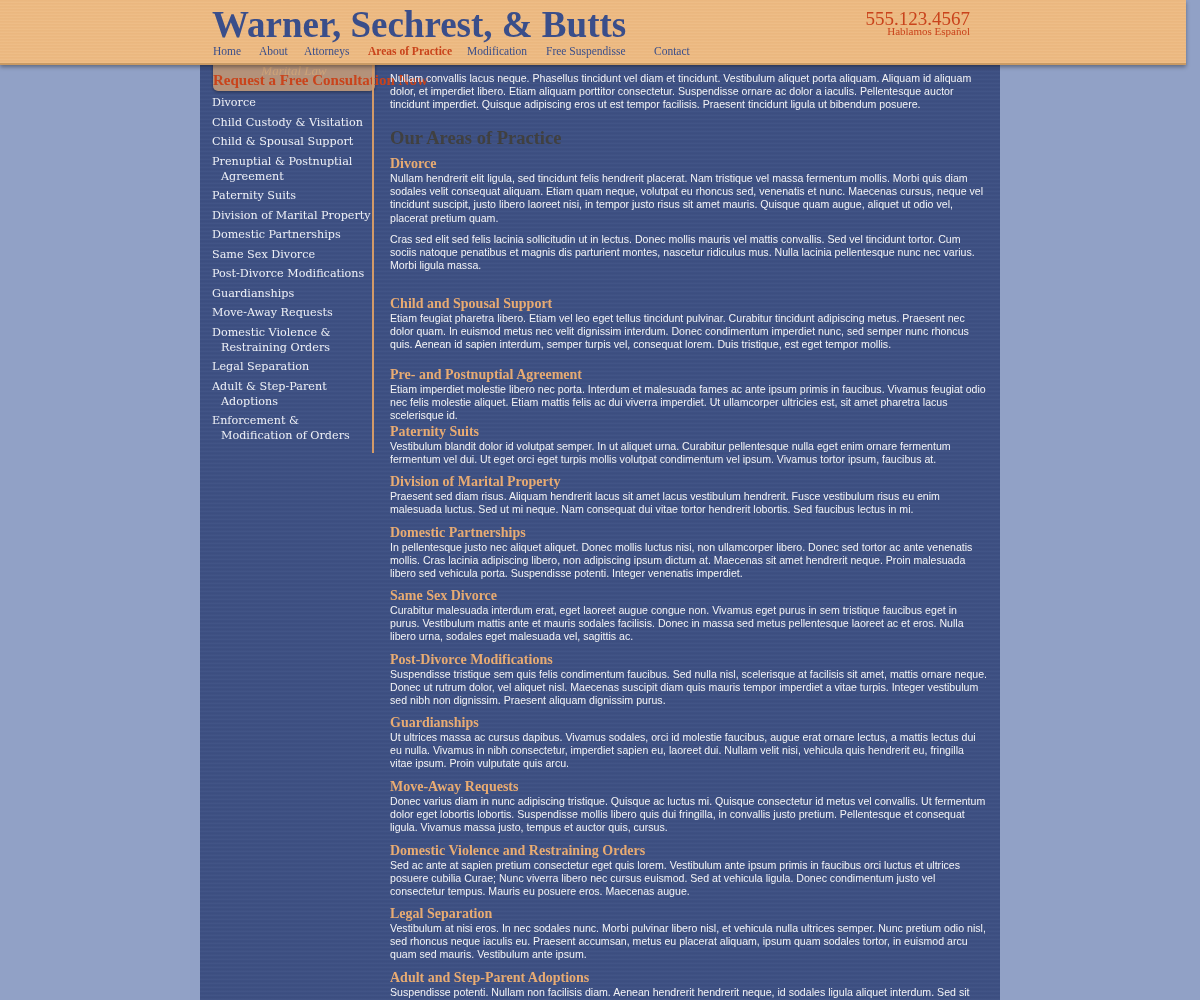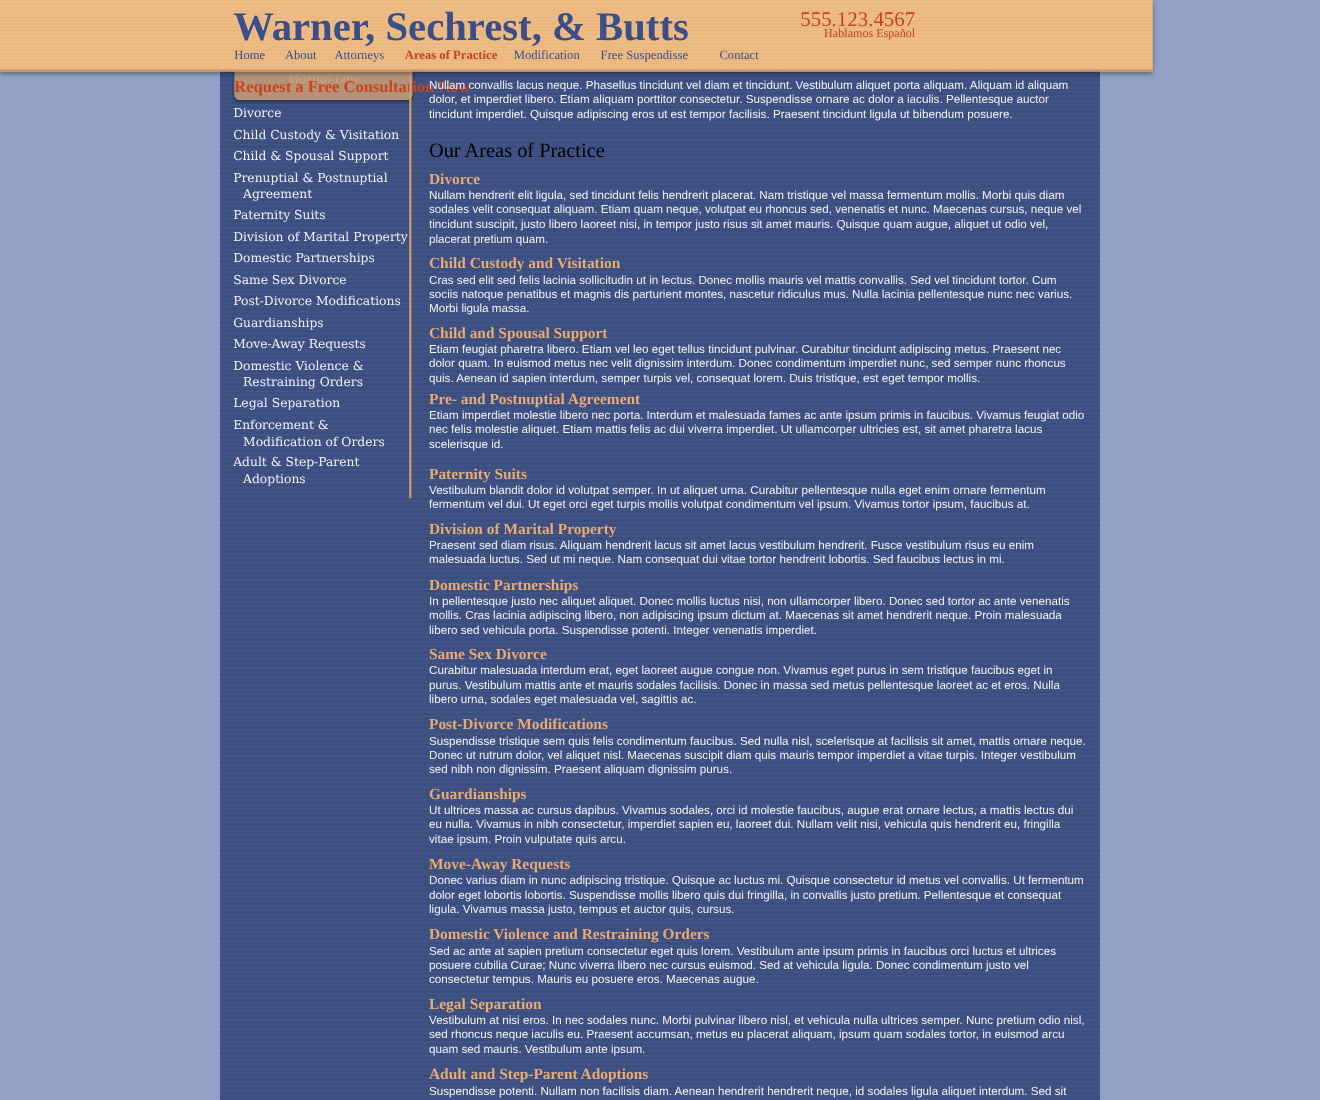--- a/index.html
+++ b/index.html
@@ -3,21 +3,21 @@
   <meta charset="utf-8">
   <style>
     html, body { margin: 0; padding: 0; }
     body {
       width: 1200px; height: 1000px; overflow: hidden;
       background: #91a1c6;
       font-family: "DejaVu Serif", "Liberation Serif", serif;
       position: relative;
     }
     .header {
-      position: absolute; left: 0; top: 0; width: 1048px; height: 63px;
+      position: absolute; left: 0; top: 0; width: 1186px; height: 63px;
       background: #edb980;
       background-image: repeating-linear-gradient(0deg, rgba(255,255,255,0.05) 0px, rgba(255,255,255,0.05) 1px, rgba(0,0,0,0.02) 2px, rgba(0,0,0,0) 3px);
       border-bottom: 2px solid #c99a64;
       box-shadow: 0 2px 4px rgba(0,0,0,0.35);
       z-index: 5;
     }
     .site-title {
       position: absolute; left: 212px; top: 3px;
       font-family: "Liberation Serif", serif; font-weight: bold;
       font-size: 37px; color: #3a4e8a; letter-spacing: 0px; white-space: nowrap;
@@ -73,22 +73,22 @@
       padding-left: 9px; text-indent: -9px;
     }
     .intro-cut {
       position: absolute; left: 390px; top: 55px; width: 598px; height: 10px; overflow: hidden;
     }
     .body-text {
       font-family: Liberation Sans, sans-serif; font-size: 10.6px; line-height: 13.2px;
       color: #f3f3f5; margin: 0;
     }
     .page-heading {
-      font-family: "Liberation Serif", serif; font-weight: normal;
-      font-size: 18.5px; color: #000000; margin: 0;
+      font-family: "Liberation Serif", serif; font-weight: bold;
+      font-size: 18.5px; color: #404040; margin: 0;
     }
     .sec-heading {
       font-family: "Liberation Serif", serif; font-weight: bold;
       font-size: 14px; color: #e8ab72; margin: 0; line-height: 16px;
     }
     .section { position: absolute; left: 390px; width: 598px; }
   </style>
 </head>
 <body>
 
@@ -128,45 +128,44 @@
   <li>Prenuptial &amp; Postnuptial Agreement</li>
   <li>Paternity Suits</li>
   <li>Division of Marital Property</li>
   <li>Domestic Partnerships</li>
   <li>Same Sex Divorce</li>
   <li>Post-Divorce Modifications</li>
   <li>Guardianships</li>
   <li>Move-Away Requests</li>
   <li>Domestic Violence &amp; Restraining Orders</li>
   <li>Legal Separation</li>
+  <li>Adult &amp; Step-Parent Adoptions</li>
   <li>Enforcement &amp; Modification of Orders</li>
-  <li>Adult &amp; Step-Parent Adoptions</li>
 </ul>
 
 <div class="section" style="top:72px">
   <p class="body-text">Nullam convallis lacus neque. Phasellus tincidunt vel diam et tincidunt. Vestibulum aliquet porta aliquam. Aliquam id aliquam dolor, et imperdiet libero. Etiam aliquam porttitor consectetur. Suspendisse ornare ac dolor a iaculis. Pellentesque auctor tincidunt imperdiet. Quisque adipiscing eros ut est tempor facilisis. Praesent tincidunt ligula ut bibendum posuere.</p>
 </div>
 
 <div class="section" style="top:128px">
   <h1 class="page-heading">Our Areas of Practice</h1>
 </div>
 
 <div class="section" style="top:156px">
   <h2 class="sec-heading">Divorce</h2>
   <p class="body-text">Nullam hendrerit elit ligula, sed tincidunt felis hendrerit placerat. Nam tristique vel massa fermentum mollis. Morbi quis diam sodales velit consequat aliquam. Etiam quam neque, volutpat eu rhoncus sed, venenatis et nunc. Maecenas cursus, neque vel tincidunt suscipit, justo libero laoreet nisi, in tempor justo risus sit amet mauris. Quisque quam augue, aliquet ut odio vel, placerat pretium quam.</p>
 </div>
 <div class="section" style="top:233px">
-  <h2 class="sec-heading">Child Custody and Visitation</h2>
   <p class="body-text">Cras sed elit sed felis lacinia sollicitudin ut in lectus. Donec mollis mauris vel mattis convallis. Sed vel tincidunt tortor. Cum sociis natoque penatibus et magnis dis parturient montes, nascetur ridiculus mus. Nulla lacinia pellentesque nunc nec varius. Morbi ligula massa.</p>
 </div>
 <div class="section" style="top:296px">
   <h2 class="sec-heading">Child and Spousal Support</h2>
   <p class="body-text">Etiam feugiat pharetra libero. Etiam vel leo eget tellus tincidunt pulvinar. Curabitur tincidunt adipiscing metus. Praesent nec dolor quam. In euismod metus nec velit dignissim interdum. Donec condimentum imperdiet nunc, sed semper nunc rhoncus quis. Aenean id sapien interdum, semper turpis vel, consequat lorem. Duis tristique, est eget tempor mollis.</p>
 </div>
-<div class="section" style="top:356px">
+<div class="section" style="top:367px">
   <h2 class="sec-heading">Pre- and Postnuptial Agreement</h2>
   <p class="body-text">Etiam imperdiet molestie libero nec porta. Interdum et malesuada fames ac ante ipsum primis in faucibus. Vivamus feugiat odio nec felis molestie aliquet. Etiam mattis felis ac dui viverra imperdiet. Ut ullamcorper ultricies est, sit amet pharetra lacus scelerisque id.</p>
 </div>
 <div class="section" style="top:424px">
   <h2 class="sec-heading">Paternity Suits</h2>
   <p class="body-text">Vestibulum blandit dolor id volutpat semper. In ut aliquet urna. Curabitur pellentesque nulla eget enim ornare fermentum fermentum vel dui. Ut eget orci eget turpis mollis volutpat condimentum vel ipsum. Vivamus tortor ipsum, faucibus at.</p>
 </div>
 <div class="section" style="top:474px">
   <h2 class="sec-heading">Division of Marital Property</h2>
   <p class="body-text">Praesent sed diam risus. Aliquam hendrerit lacus sit amet lacus vestibulum hendrerit. Fusce vestibulum risus eu enim malesuada luctus. Sed ut mi neque. Nam consequat dui vitae tortor hendrerit lobortis. Sed faucibus lectus in mi.</p>

